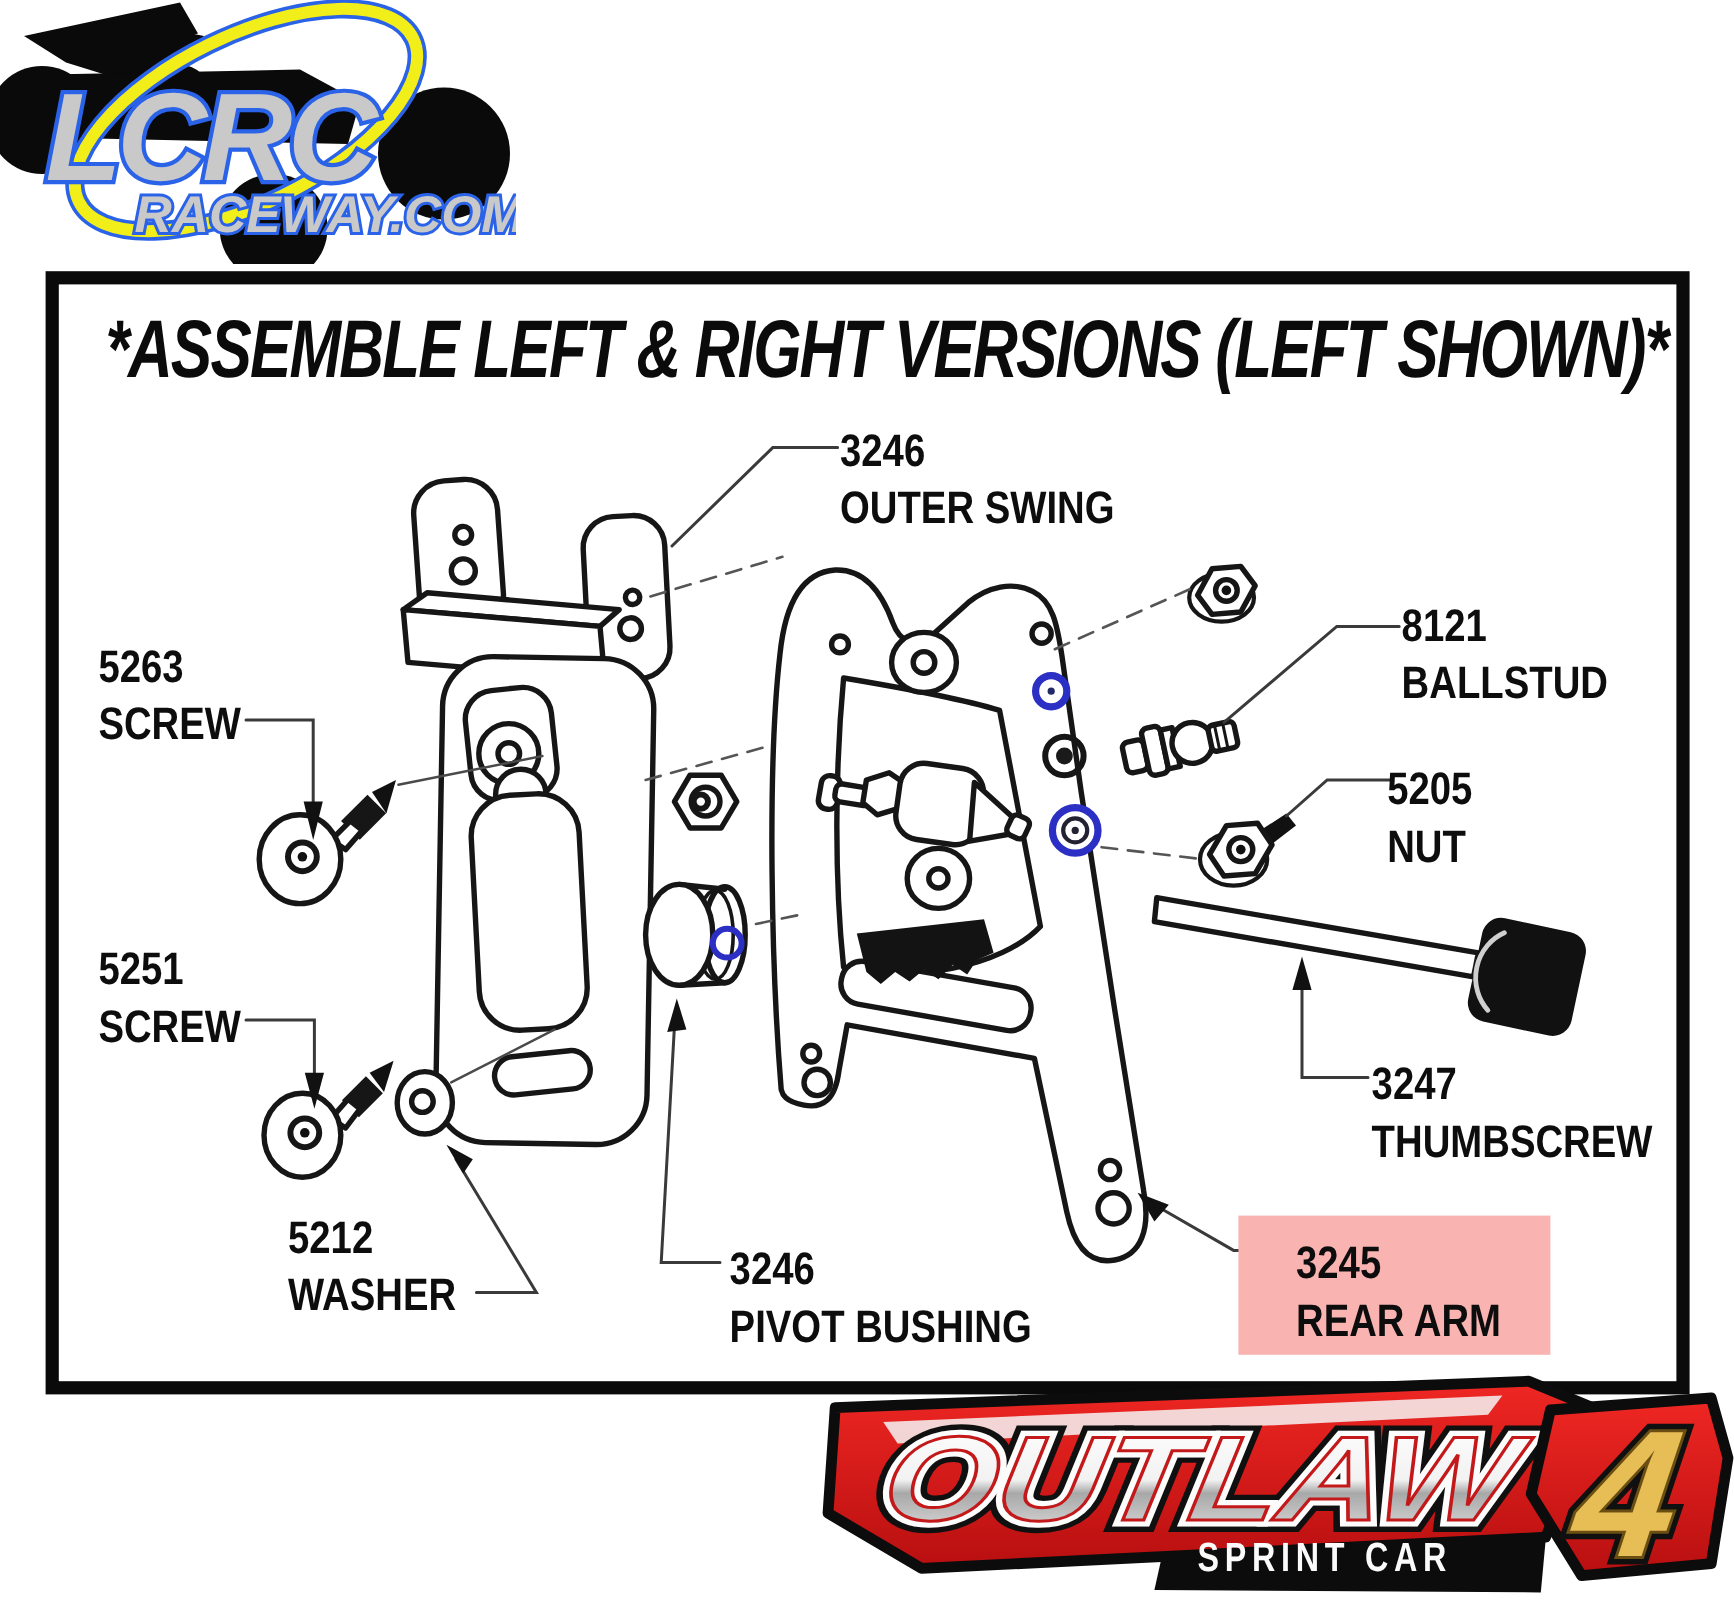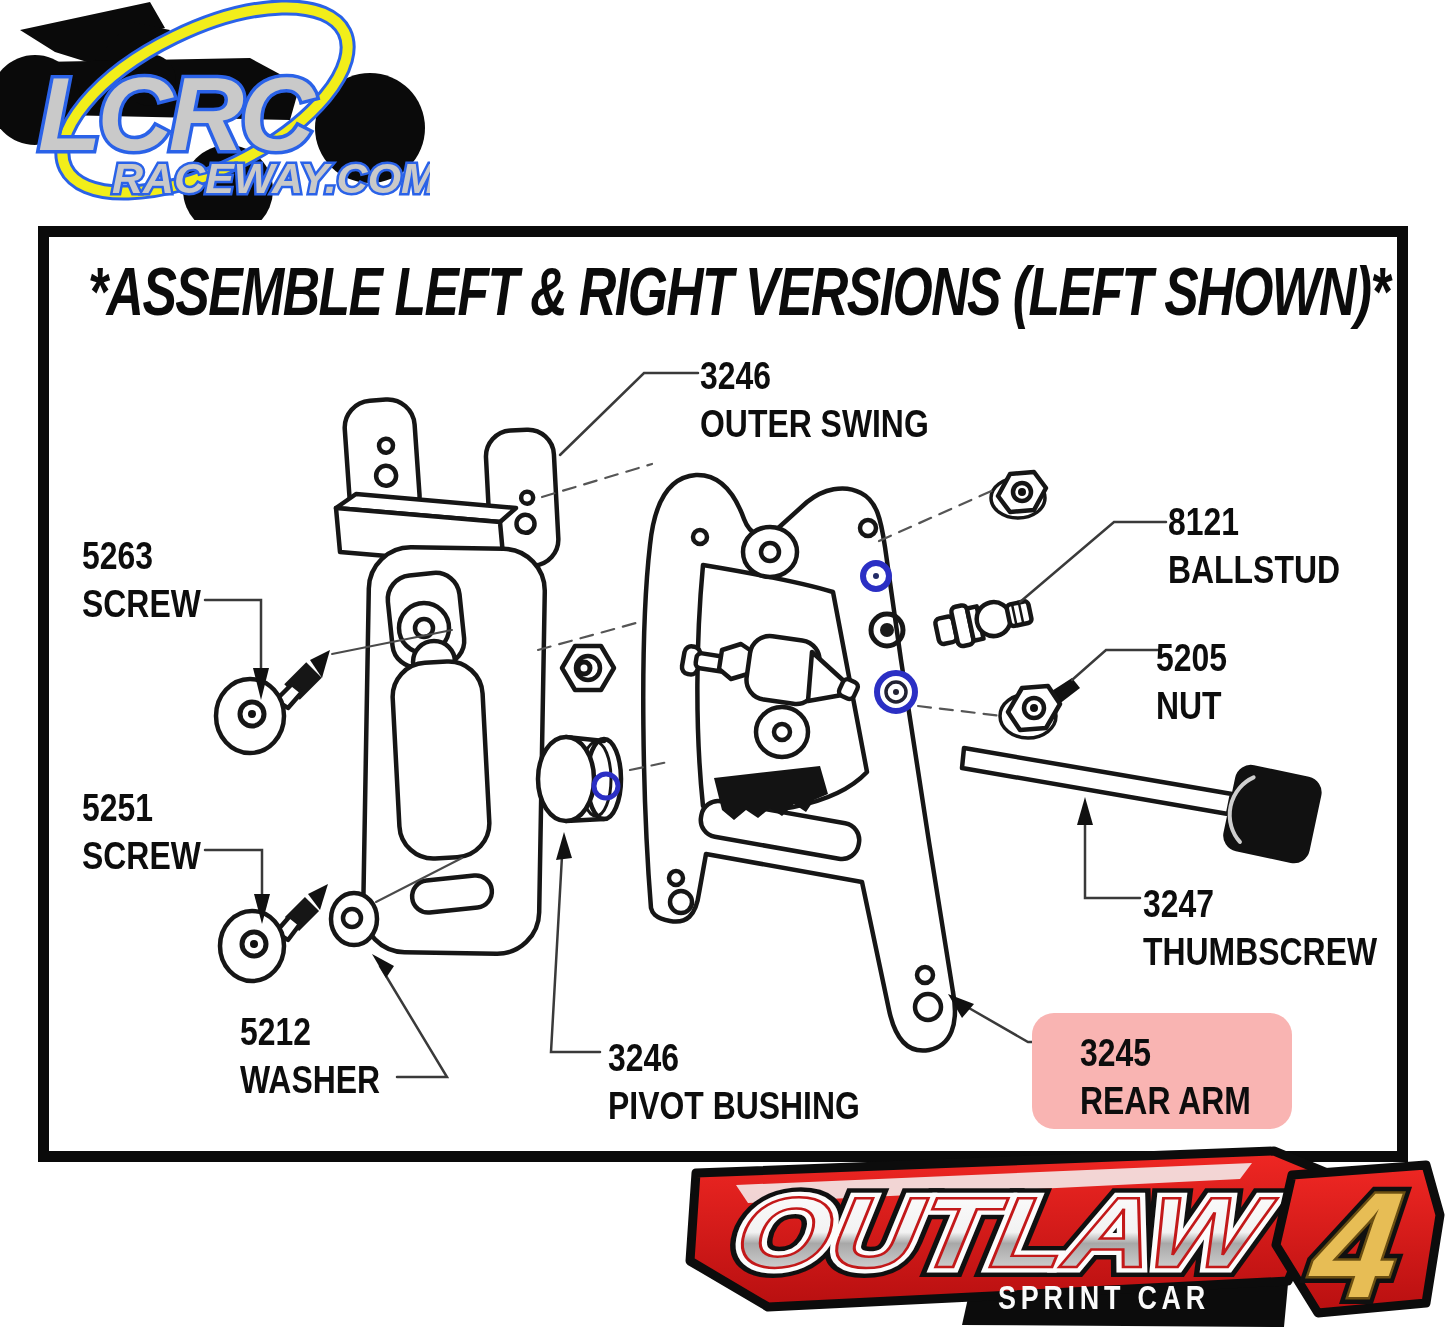--- a/index.html
+++ b/index.html
@@ -6,21 +6,21 @@
   .stage{position:relative;width:1445px;height:1338px;background:#ffffff;overflow:hidden;
          font-family:"Liberation Sans",sans-serif;}
   .frame{position:absolute;left:38px;top:226px;width:1370px;height:936px;
          border:11px solid #0a0a0a;box-sizing:border-box;background:#ffffff;z-index:1;}
   .art{position:absolute;left:0;top:0;z-index:2;}
   .dtitle{position:absolute;left:88px;top:252px;z-index:3;font-weight:700;font-style:italic;
           font-size:68px;letter-spacing:-2px;white-space:nowrap;color:#0b0b0b;
           transform:scaleX(.76);transform-origin:left top;}
   .plabel{position:absolute;z-index:3;font-weight:700;font-size:38px;line-height:48px;
           color:#0d0d0d;white-space:nowrap;transform:scaleX(.84);transform-origin:left top;}
-  .hlbox{position:absolute;left:1032px;top:1013px;width:260px;height:116px;z-index:3;border-radius:22px;}
+  .hlbox{position:absolute;left:1032px;top:1013px;width:260px;height:116px;z-index:3;}
   .hlbox .plabel{position:absolute;left:48px;top:16px;}
   .lcrc{position:absolute;left:0;top:0;z-index:4;}
   .outlaw{position:absolute;left:640px;top:1145px;z-index:5;}
 </style>
 </head>
 <body>
 
 <div class="stage">
 
   <div class="frame"></div>

